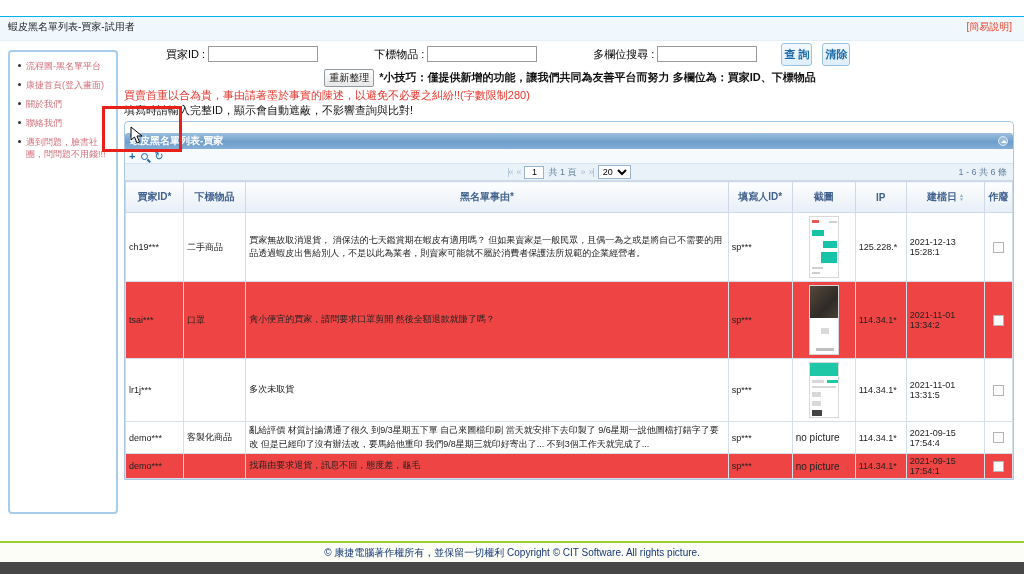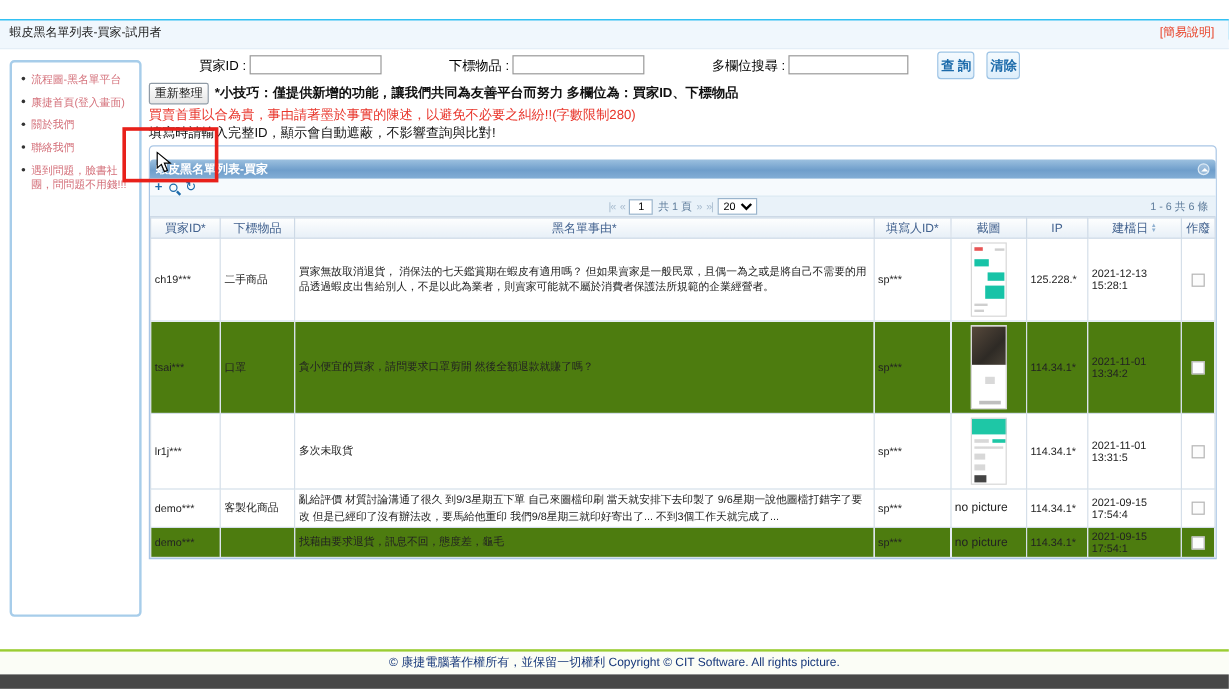--- a/index.html
+++ b/index.html
@@ -27,21 +27,21 @@
   
   .main { position:absolute; left:124px; top:44px; width:892px; }
   .form-row { display:flex; align-items:center; font-size:11px; color:#000; height:20px; }
   .form-row label { margin-right:3px;margin-left:42px; }
   .form-row input[type=text] { width:110px; height:16px; border:1px solid #9a9a9a;
     margin-right:14px; font-size:10px; padding:0 2px; }
   .form-row input.wide { width:100px; }
   .btn-blue { background:linear-gradient(#f4fafe,#ddeefb); border:1px solid #9cc3e5;
     border-radius:3px; color:#1b6aaa; font-weight:bold; font-size:11px;
     padding:3px 2px; margin-left:10px; cursor:pointer; }
-  .tip-row { display:flex; align-items:center; margin-top:6px; height:15px; }
+  .tip-row { display:flex; align-items:center; margin-top:6px; height:15px;justify-content:center; }
   .btn-small { background:linear-gradient(#ffffff,#e6e6e6); border:1px solid #8f9aa5;
     border-radius:2px; font-size:10px; padding:1px 4px; cursor:pointer; color:#222; }
   .tip1 { font-size:11px; font-weight:bold; color:#111; margin-left:5px; }
   .tip2 { font-size:11px; color:#e8342a; margin-top:3px; height:14px; }
   .tip3 { font-size:11px; color:#111; margin-top:1px; height:14px; }
 
   
   .grid { margin-top:4px; width:890px; border:1px solid #a9c6e5; border-radius:4px 4px 0 0; }
   .grid-titlebar { height:16px; background:linear-gradient(180deg,#9cc0df 0%,#6f9ecb 55%,#83aed6 100%);
     border-radius:3px 3px 0 0; color:#fff; font-size:10px; font-weight:bold;
@@ -62,25 +62,25 @@
     display:flex; align-items:center; position:relative; font-size:9px; color:#5f7d9c; }
   .pager-center { position:absolute; left:0; right:0; display:flex; justify-content:center;
     align-items:center; gap:4px; }
   .pg-nav { color:#a8bccf; font-size:9px; cursor:pointer; letter-spacing:-1px; }
   .pg-input { width:20px; height:13px; border:1px solid #9ab4cc; font-size:9px; text-align:center; }
   .pg-select { height:14px; font-size:9px; border:1px solid #9ab4cc; background:#fff; }
   .pager-right { position:absolute; right:6px; }
 
   table.grid-table { border-collapse:collapse; table-layout:fixed; width:888px; font-size:9px; }
   .grid-table th { background:linear-gradient(#fdfefe,#e7eff7); color:#41618e; font-size:10px;
-    font-weight:normal; border:1px solid #cdd9e6; height:17px; text-align:center; cursor:pointer;
+    font-weight:bold; border:1px solid #cdd9e6; height:31px; text-align:center; cursor:pointer;
     overflow:hidden; white-space:nowrap; }
   .grid-table td { border:1px solid #d5dfe9; color:#222; padding:2px 3px; vertical-align:middle;
     overflow:hidden; }
-  tr.alt td { background:#4d7c0f; }
+  tr.alt td { background:#ef4444; }
   td.c-reason { line-height:1.5; }
   td.c-shot { text-align:center; padding:2px 2px; }
   .sort { display:inline-flex; flex-direction:column; font-size:5px; line-height:4px;
     color:#8fb0d0; margin-left:2px; vertical-align:middle; }
   .chk { width:11px; height:11px; border:1px solid #b5b5b5; background:#fcfcfc;
     margin:0 auto; cursor:pointer; }
 
   
   .thumb { margin:1px auto; border:1px solid #d8d8d8; background:#fff; cursor:pointer; }
   .thumb--chat { width:30px; height:62px;

